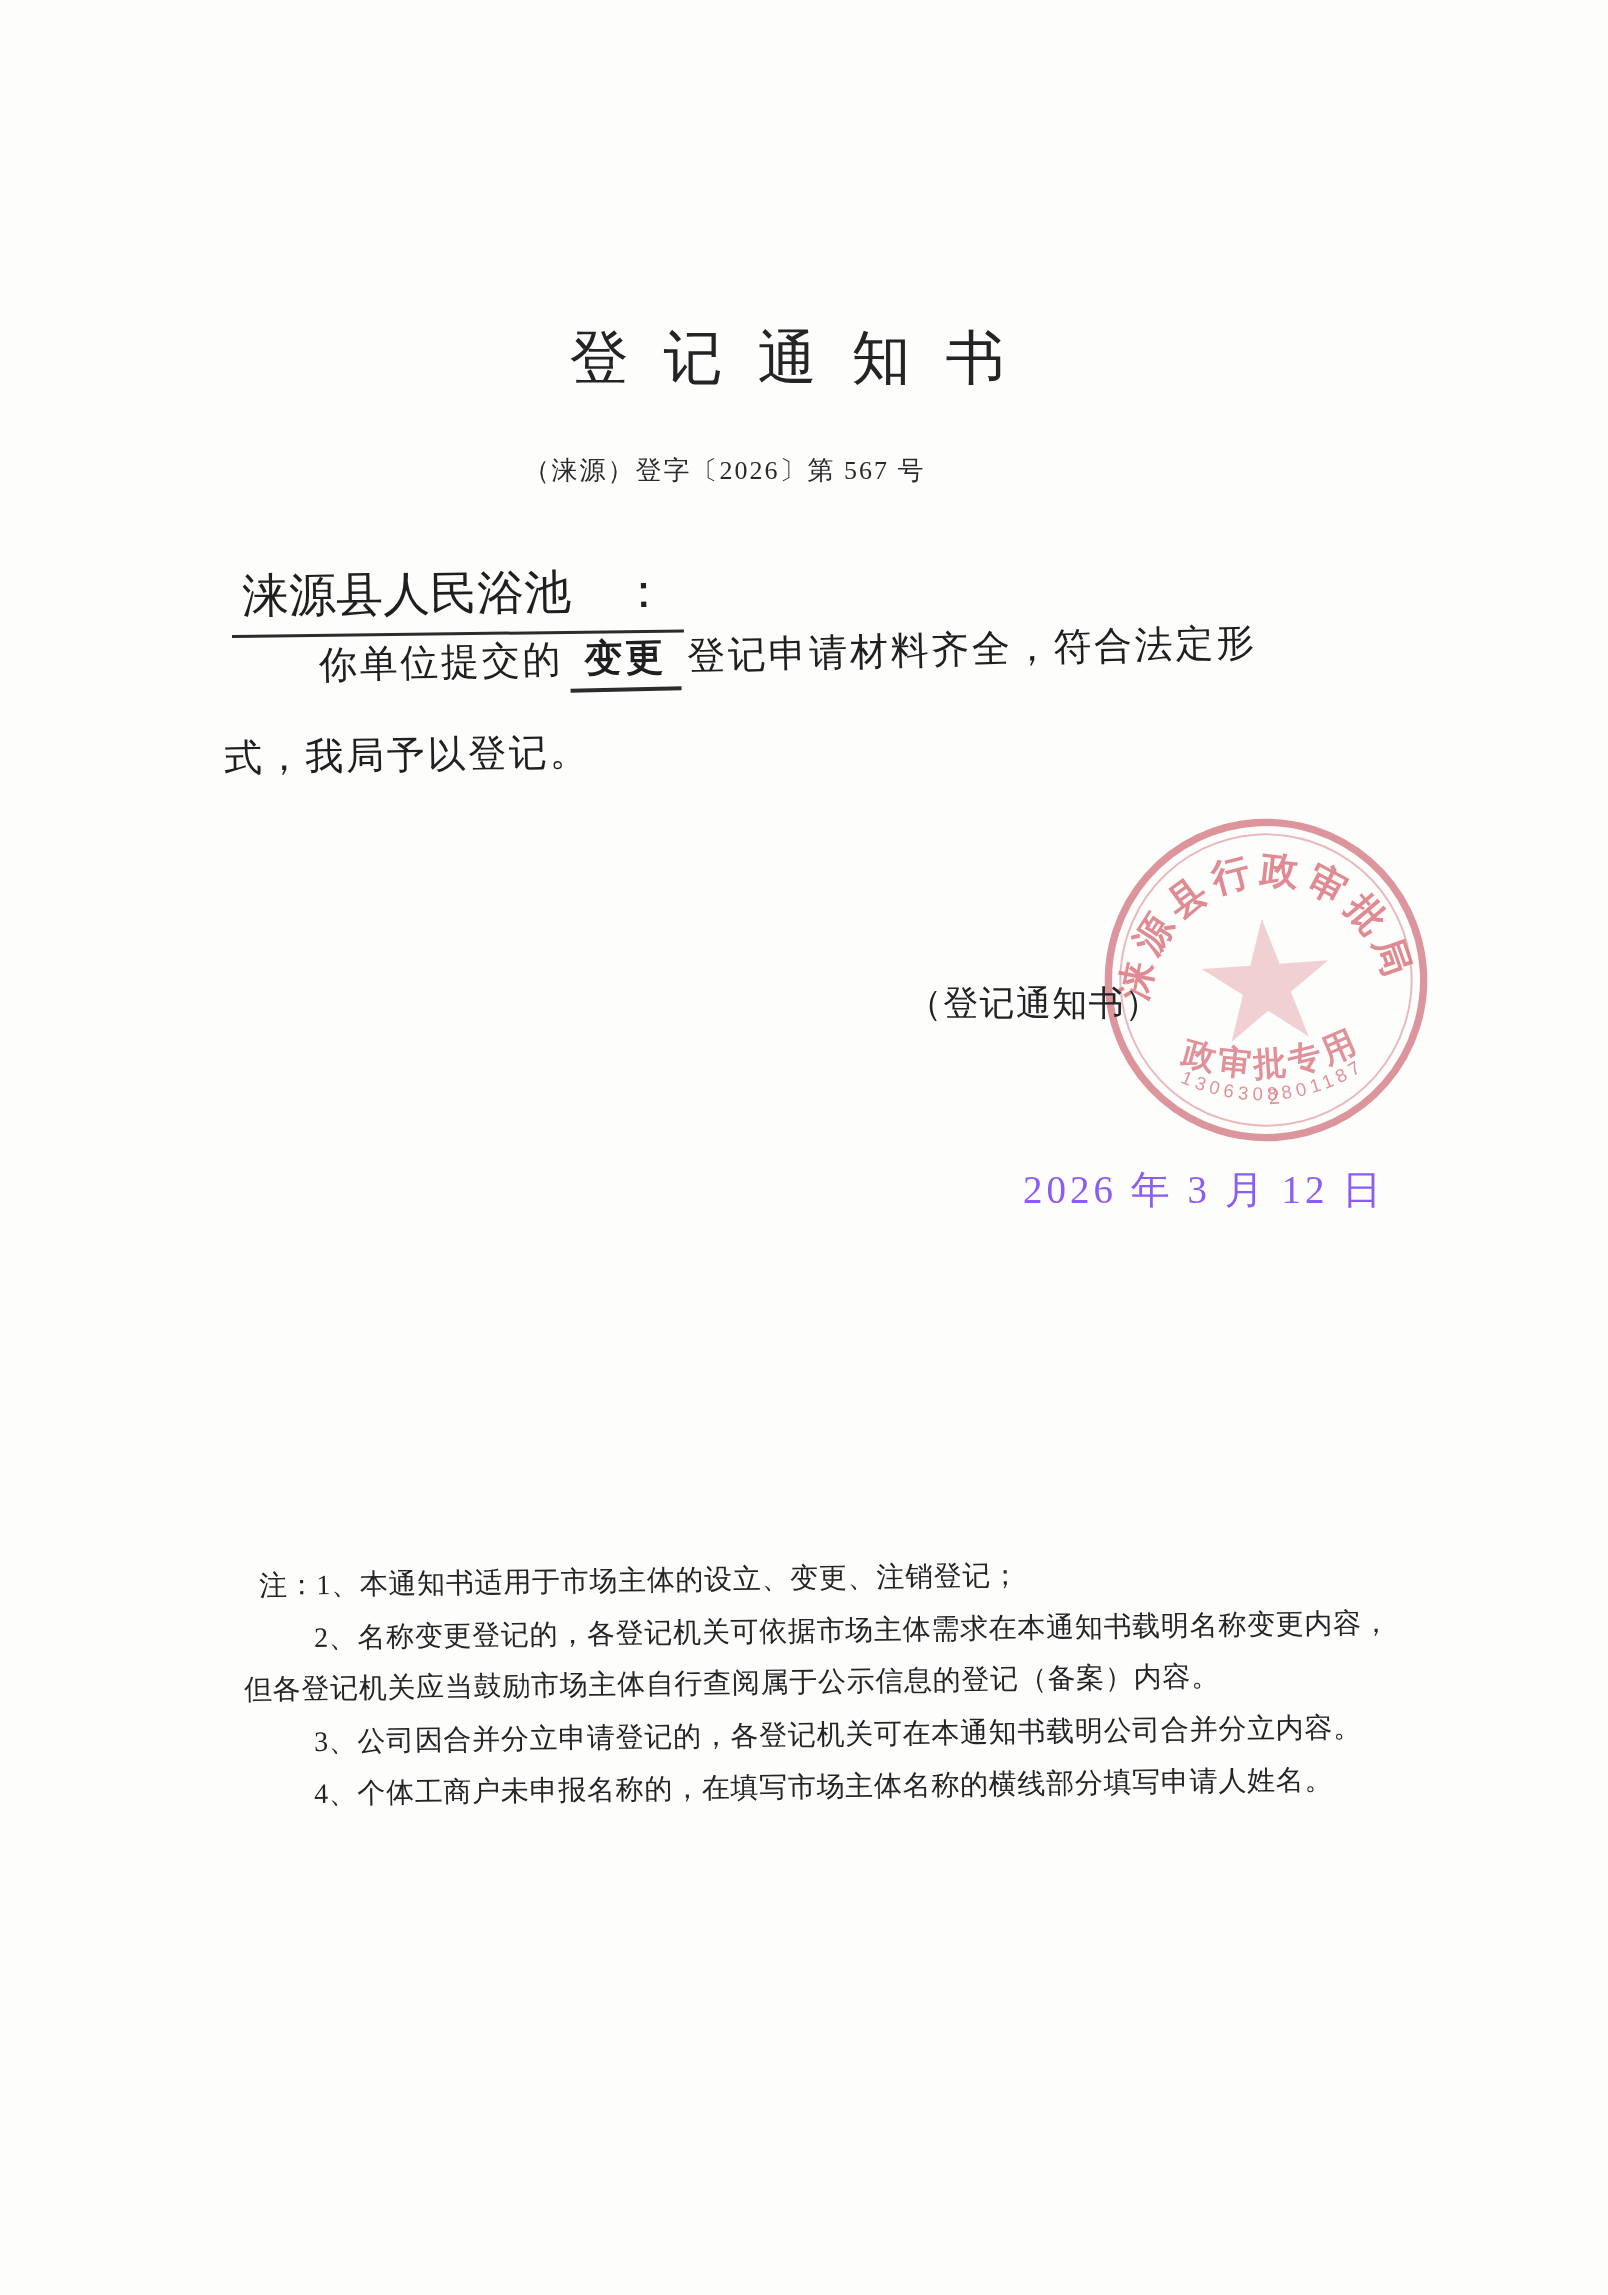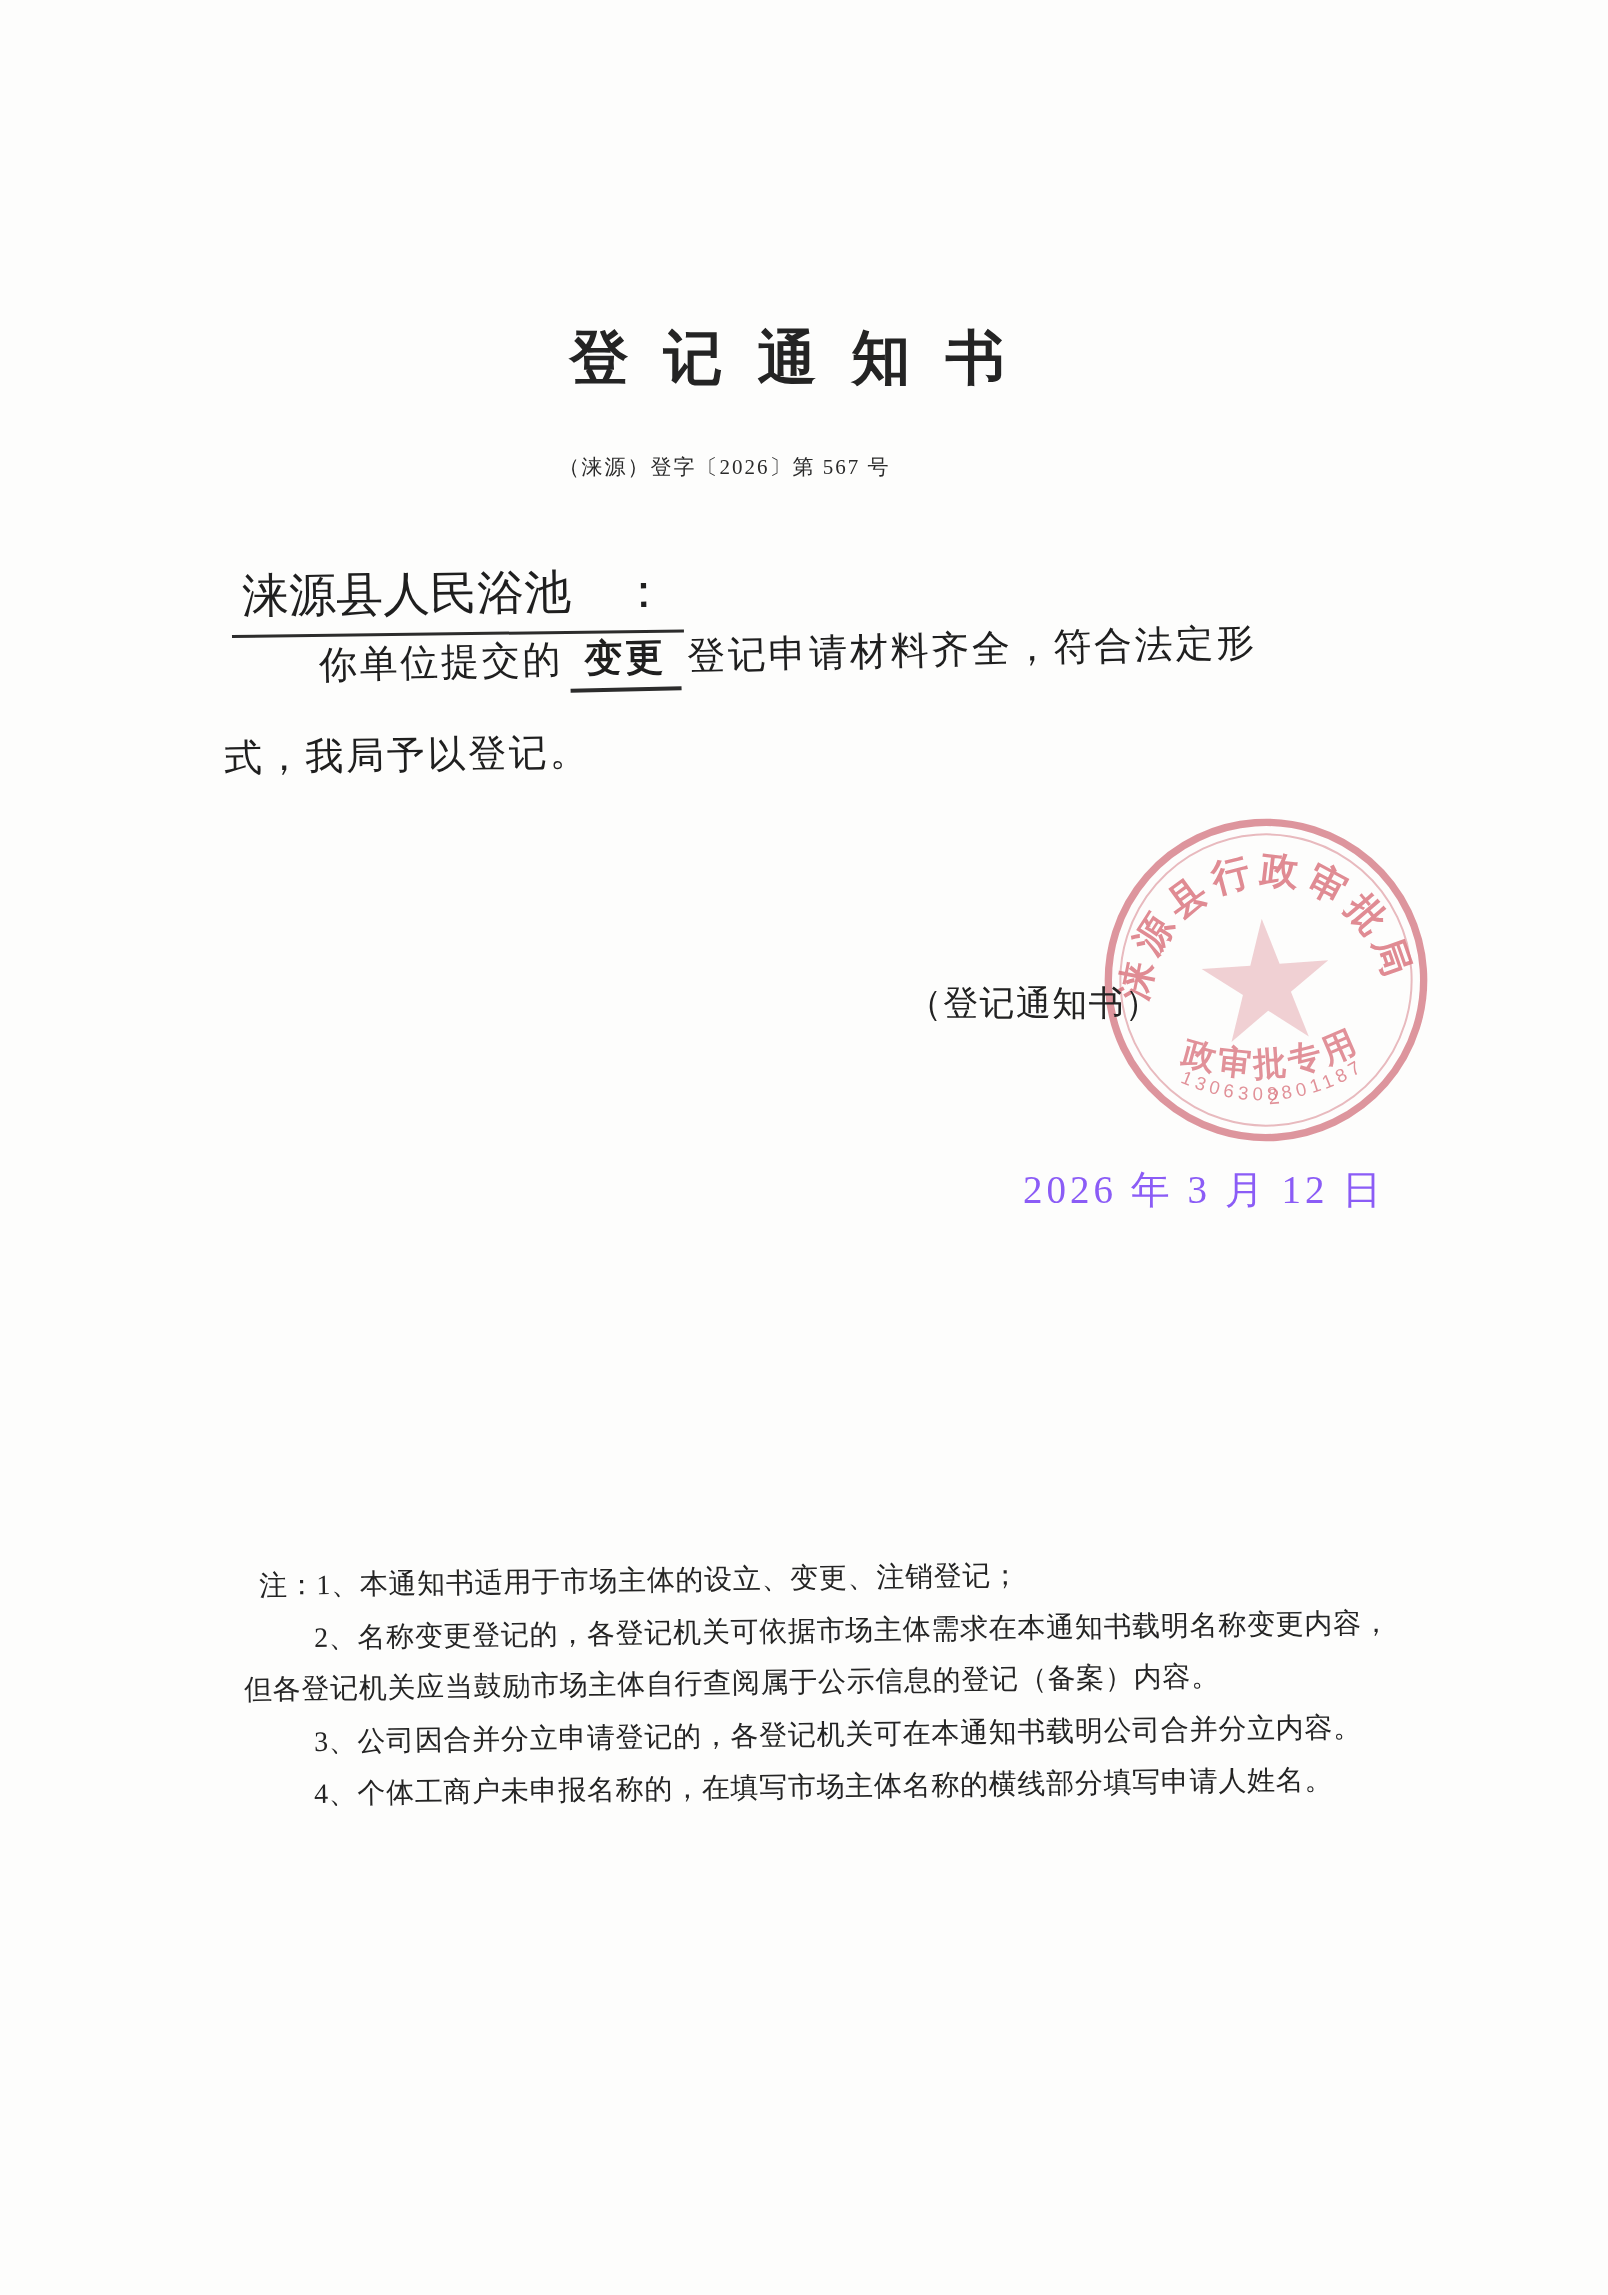--- a/index.html
+++ b/index.html
@@ -9,29 +9,29 @@
     background:#fdfdfc;
     overflow:hidden;
     font-family:"Liberation Serif","DejaVu Serif",serif;
     color:#1f1f1f;
   }
   .abs{position:absolute;white-space:nowrap;}
   .doc-title{
     left:0;right:0;top:319px;
     text-align:center;
     font-family:"Liberation Sans","DejaVu Sans",sans-serif;
-    font-weight:bold;
+    font-weight:normal;
     font-size:59px;
     letter-spacing:35px;
     color:#242424;
   }
   .doc-number{
     left:0;right:160px;top:453px;
     text-align:center;
-    font-size:21px;
+    font-size:26px;
     letter-spacing:2px;
     color:#2a2a2a;
   }
   .addressee{
     left:232px;top:565px;
     font-size:47px;
     border-bottom:3.3px solid #2c2c2c;
     padding:0 16px 6.7px 10.7px;
     transform:rotate(-0.7deg);
     transform-origin:left bottom;

